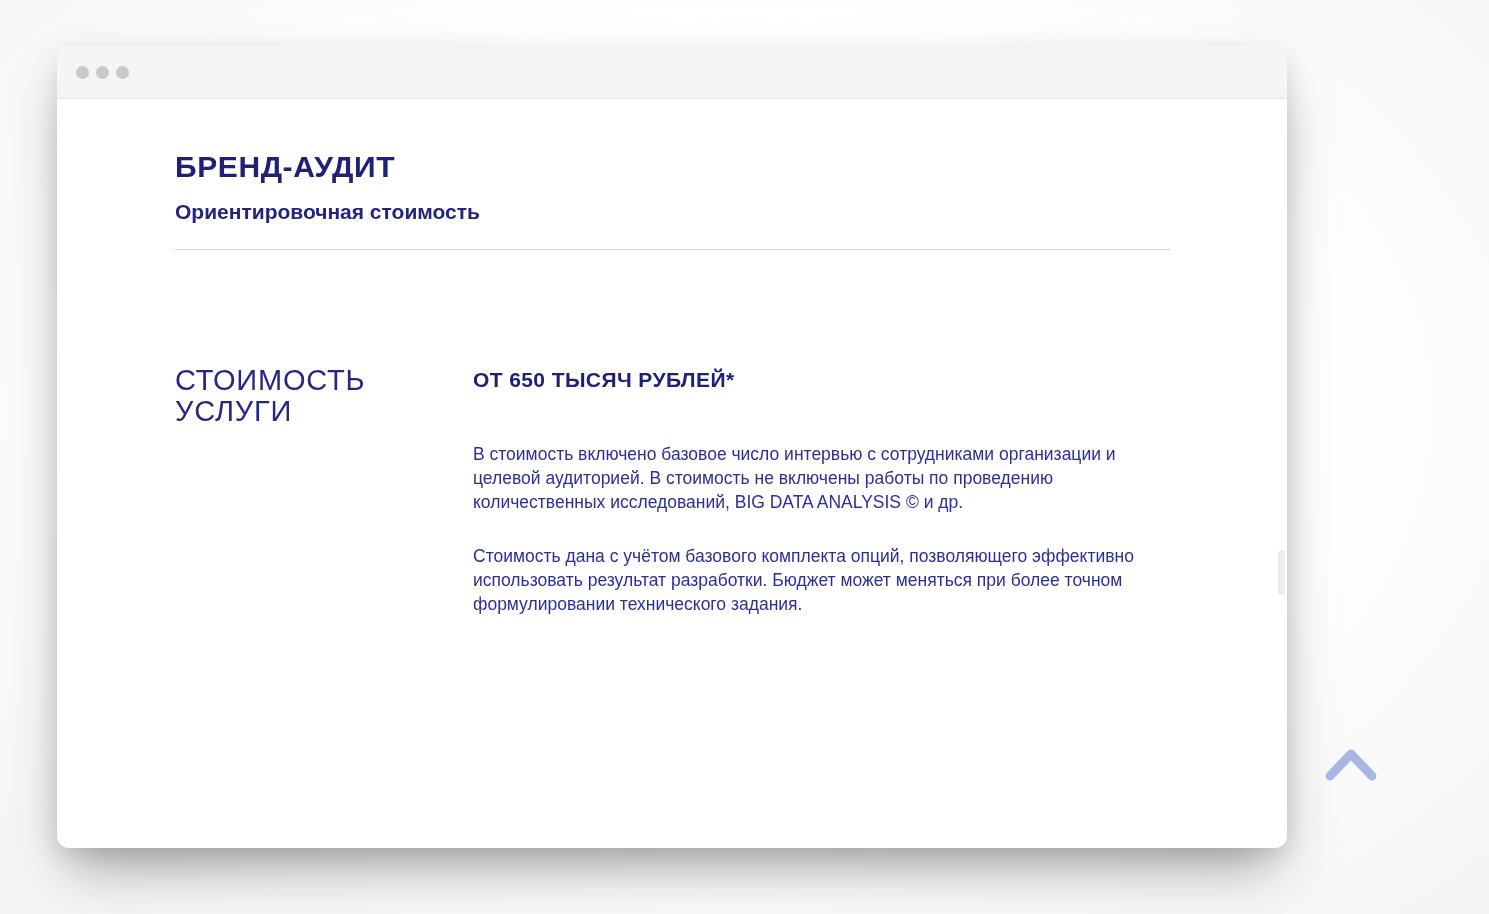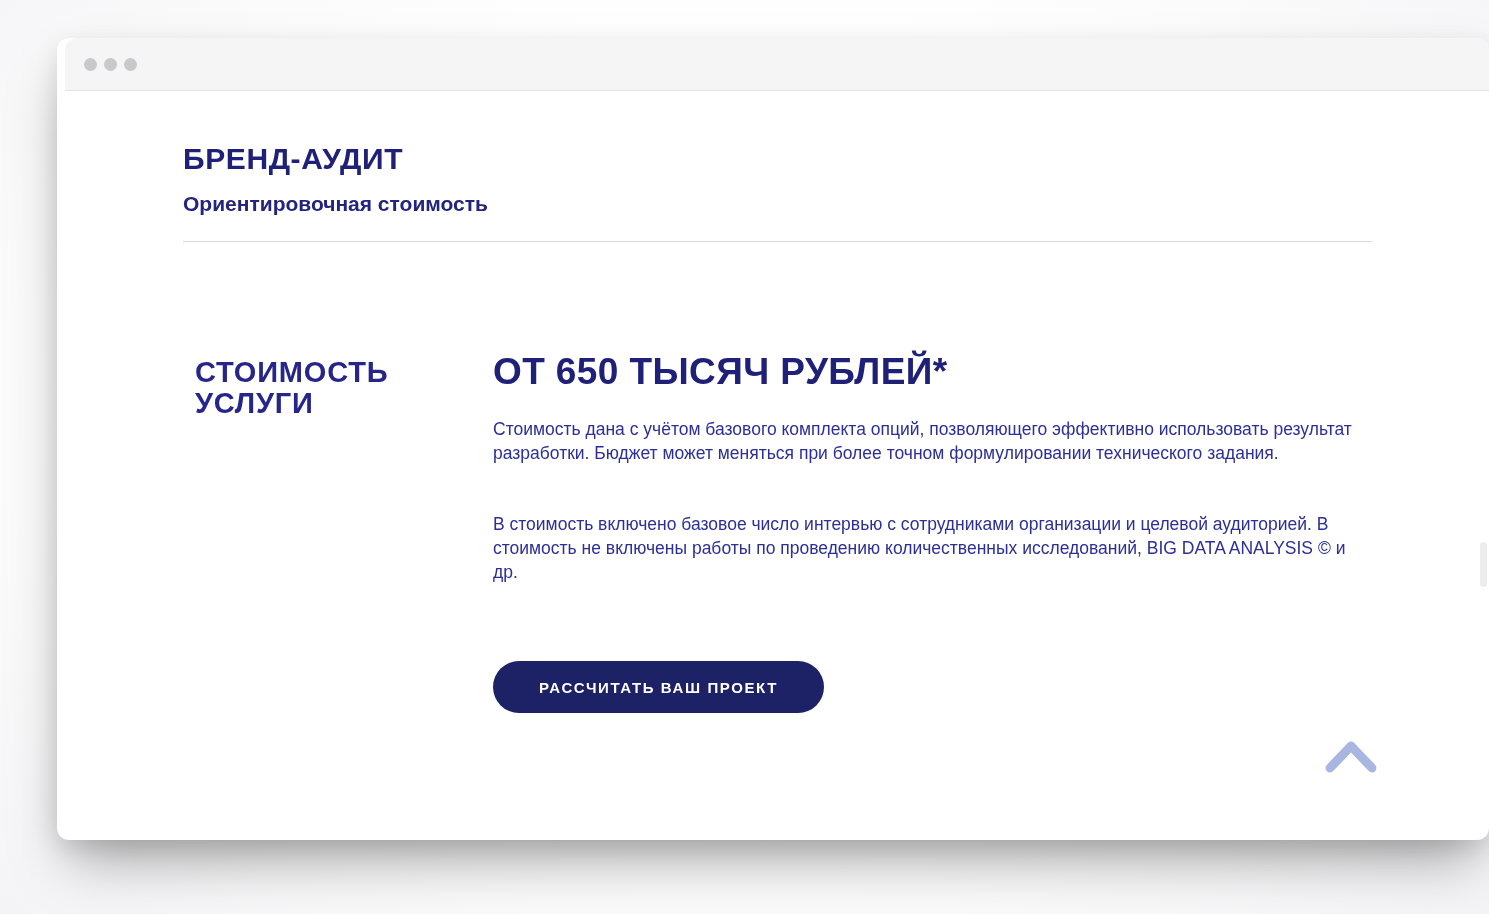--- a/index.html
+++ b/index.html
@@ -13,27 +13,26 @@
   }
   .stage {
     position: relative;
     width: 1489px;
     height: 914px;
     background: radial-gradient(ellipse at 50% 45%, #ffffff 55%, #f4f4f6 100%);
   }
   .window {
     position: absolute;
     left: 57px;
-    top: 38px;
-    width: 1424px;
+    top: 46px;
+    width: 1230px;
     height: 802px;
     background: #ffffff;
     border-radius: 12px;
     box-shadow: 0 30px 55px -12px rgba(0,0,0,0.35), 0 8px 24px rgba(0,0,0,0.10);
-    padding-left: 8px;
   }
   .titlebar {
     height: 52px;
     background: #f5f5f6;
     border-bottom: 1px solid #e4e4e6;
     border-radius: 12px 12px 0 0;
     display: flex;
     align-items: center;
     padding-left: 19px;
   }
@@ -75,29 +74,28 @@
     margin-top: 115px;
     align-items: flex-start;
   }
   .section-label {
     width: 298px;
     max-width: 298px;
     padding-right: 60px;
     box-sizing: border-box;
     font-size: 29px;
     line-height: 31px;
-    font-weight: 700;
+    font-weight: 400;
     letter-spacing: 0.8px;
     color: #26268a;
     text-transform: uppercase;
-    margin-left: 12px;
   }
   .right-col { flex: 1; min-width: 0; }
   .price-heading {
-    font-size: 37px;
+    font-size: 21px;
     line-height: 30px;
     font-weight: 700;
     letter-spacing: 0.4px;
     color: #1f2078;
   }
   .price-note {
     margin-top: 7px;
     font-size: 13.5px;
     line-height: 17px;
     font-weight: 500;
@@ -160,23 +158,22 @@
 
     <div class="content">
       <h1 class="page-title">БРЕНД-АУДИТ</h1>
       <h2 class="page-subtitle">Ориентировочная стоимость</h2>
       <hr class="divider">
 
       <div class="pricing-row">
         <div class="section-label">СТОИМОСТЬ УСЛУГИ</div>
         <div class="right-col">
           <div class="price-heading">ОТ 650 ТЫСЯЧ РУБЛЕЙ*</div>
+          <p class="body-paragraph first">В стоимость включено базовое число интервью с сотрудниками организации и целевой аудиторией. В стоимость не включены работы по проведению количественных исследований, BIG DATA ANALYSIS © и др.</p>
           <p class="body-paragraph second">Стоимость дана с учётом базового комплекта опций, позволяющего эффективно использовать результат разработки. Бюджет может меняться при более точном формулировании технического задания.</p>
-          <p class="body-paragraph first">В стоимость включено базовое число интервью с сотрудниками организации и целевой аудиторией. В стоимость не включены работы по проведению количественных исследований, BIG DATA ANALYSIS © и др.</p>
-          <button class="cta">РАССЧИТАТЬ ВАШ ПРОЕКТ</button>
         </div>
       </div>
     </div>
 
     <svg class="scroll-top" viewBox="0 0 52 38" xmlns="http://www.w3.org/2000/svg">
       <polyline points="5,31 26,9 47,31" fill="none" stroke="#a9b6e2" stroke-width="9" stroke-linecap="round" stroke-linejoin="round"></polyline>
     </svg>
 
     <div class="scroll-thumb"></div>
 

